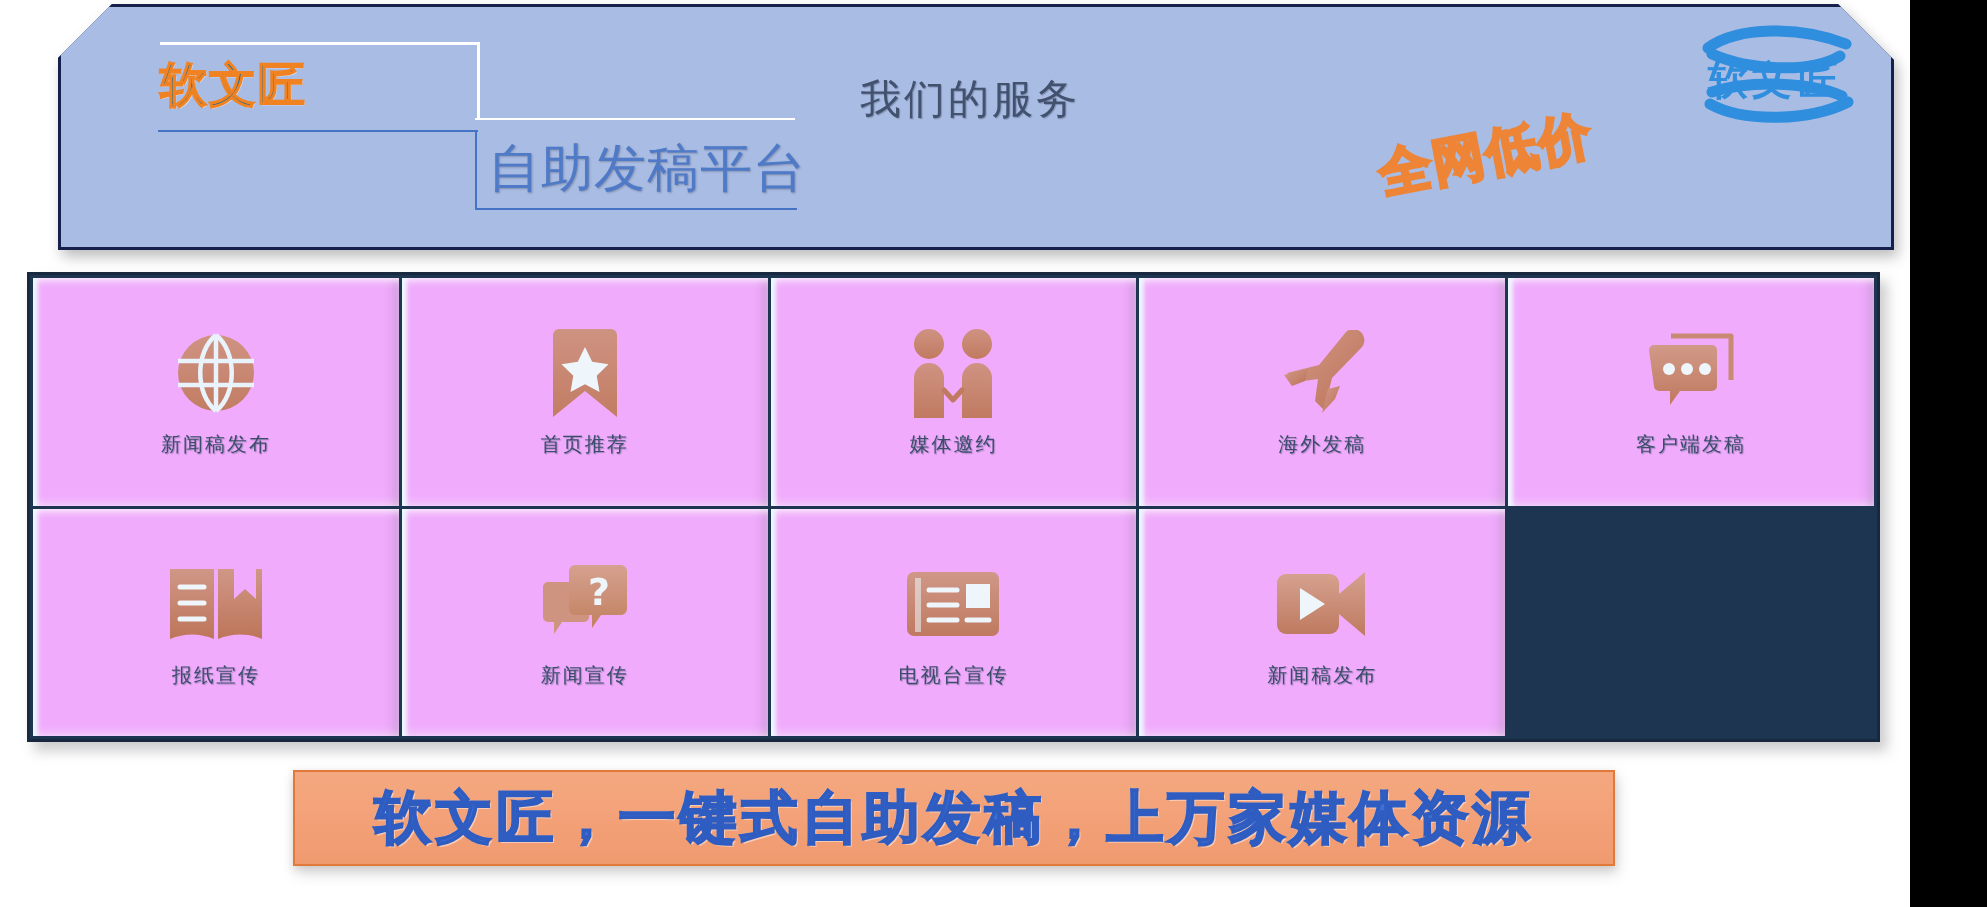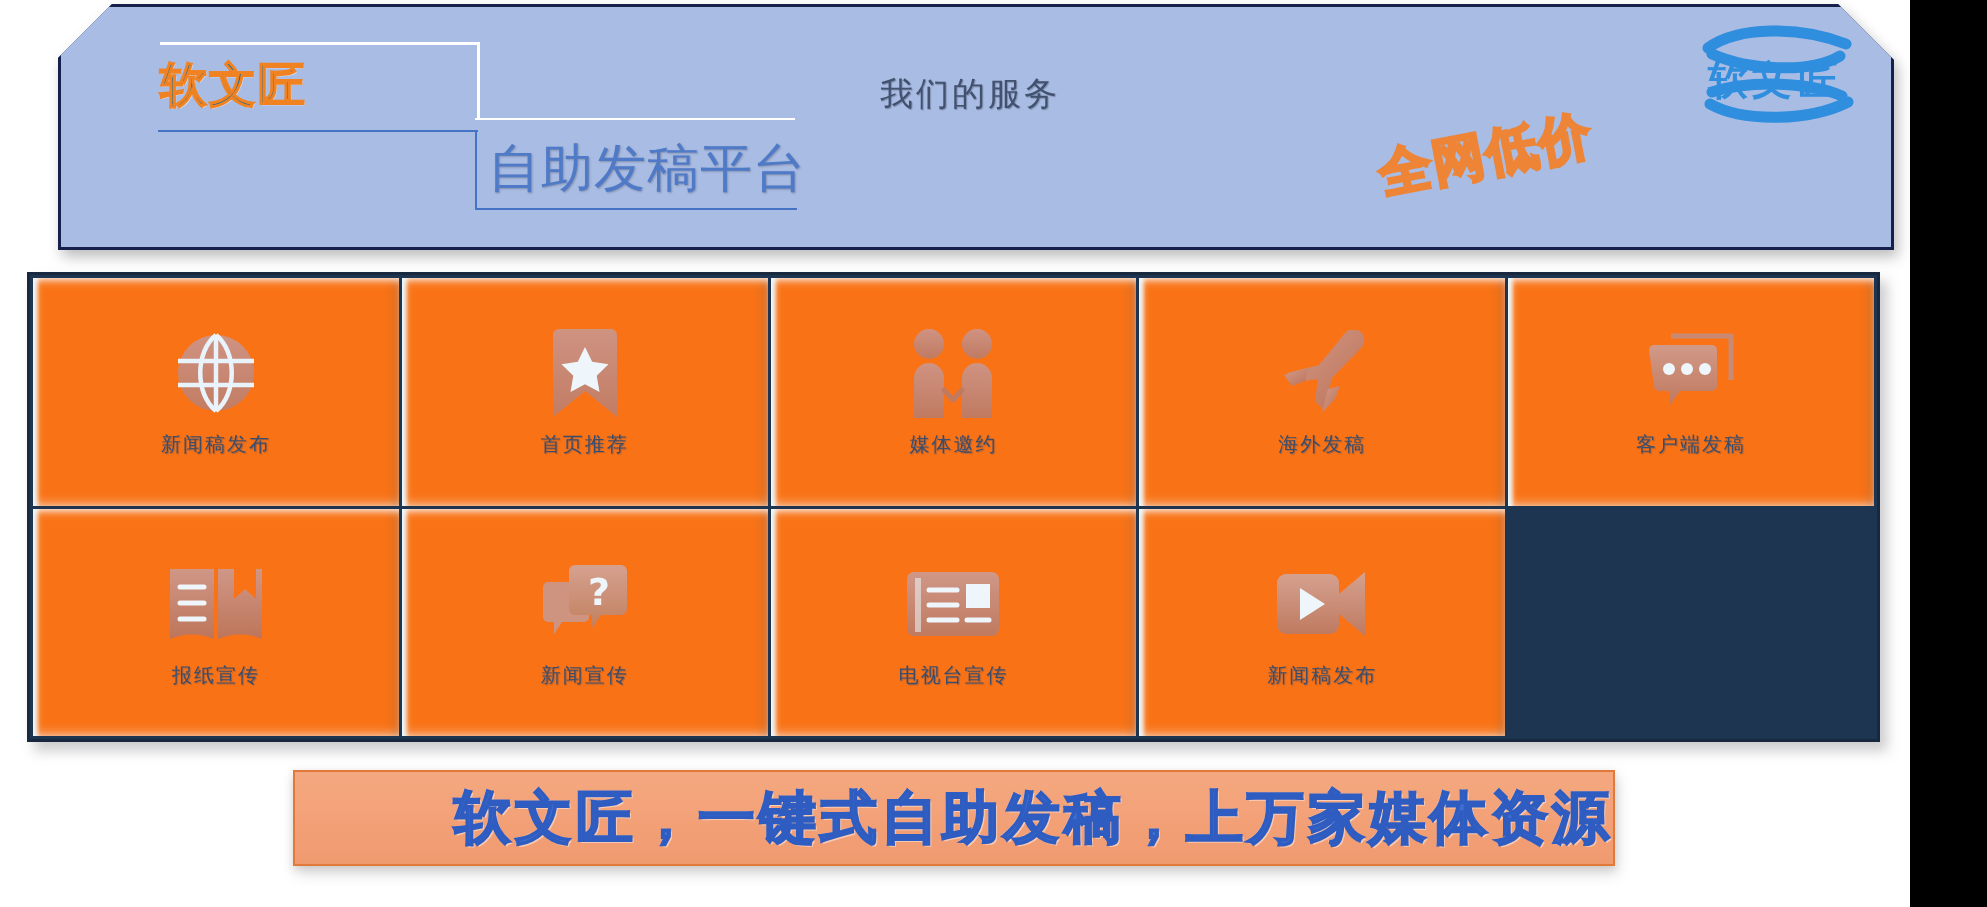--- a/index.html
+++ b/index.html
@@ -78,21 +78,21 @@
 
   
   #title-block{
     position:absolute; left:690px; top:60px; width:560px; text-align:center; z-index:8;
   }
   #title-en{
     font-size:53px; color:#c08274; letter-spacing:1px; line-height:1.15;
     text-shadow:1px 1px 2px rgba(120,80,70,.25);
   }
   #title-cn{
-    margin-top:12px; font-size:33px; color:#41516e; letter-spacing:3px;
+    margin-top:12px; font-size:41px; color:#41516e; letter-spacing:3px;
     text-shadow:1px 1px 1px rgba(50,60,90,.35);
   }
 
   
   #price-badge{
     position:absolute; left:1378px; top:120px; z-index:9;
     transform: rotate(-11deg);
     font-size:52px; font-weight:bold; letter-spacing:2px;
     color:#f9d7bb;
     -webkit-text-stroke:3px #ed8436;
@@ -112,21 +112,21 @@
     display:grid;
     grid-template-columns:repeat(5,1fr);
     grid-template-rows:repeat(2,1fr);
     gap:3px;
     padding:3px;
     box-shadow: 7px 9px 12px rgba(120,120,125,.38);
     z-index:6;
   }
   .svc-card{
     position:relative;
-    background:#f97316;
+    background:#f0abfc;
     display:flex; flex-direction:column;
     align-items:center; justify-content:center;
     overflow:hidden;
     box-shadow:
       inset 6px 0 9px -4px rgba(255,255,255,.98),
       inset 0 6px 9px -4px rgba(255,255,255,.92),
       inset -9px 0 12px -6px rgba(90,95,105,.30),
       inset 0 -8px 11px -6px rgba(255,255,255,.55);
   }
   .svc-card::before{
@@ -144,21 +144,21 @@
     font-size:20px; color:#3c4d6b; letter-spacing:2px;
     text-shadow:1px 1px 1px rgba(60,70,100,.40);
     white-space:nowrap;
   }
 
   
   #bottom-banner{
     position:absolute; left:293px; top:770px; width:1322px; height:96px;
     background:linear-gradient(180deg,#f4a87f 0%,#f3a077 55%,#f09a6f 100%);
     border:2px solid #e2783a;
-    display:flex; align-items:center; justify-content:flex-end;
+    display:flex; align-items:center; justify-content:center;
     box-shadow: 0 3px 8px rgba(140,120,110,.25);
     z-index:7;
   }
   #bottom-banner-text{
     font-size:57px; font-weight:bold; letter-spacing:4px;
     color:#3f6fd0;
     -webkit-text-stroke:2px #2f5cc0;
     text-shadow:
       2px 2px 0 rgba(255,255,255,.45),
       -1px -1px 0 rgba(255,255,255,.35);

